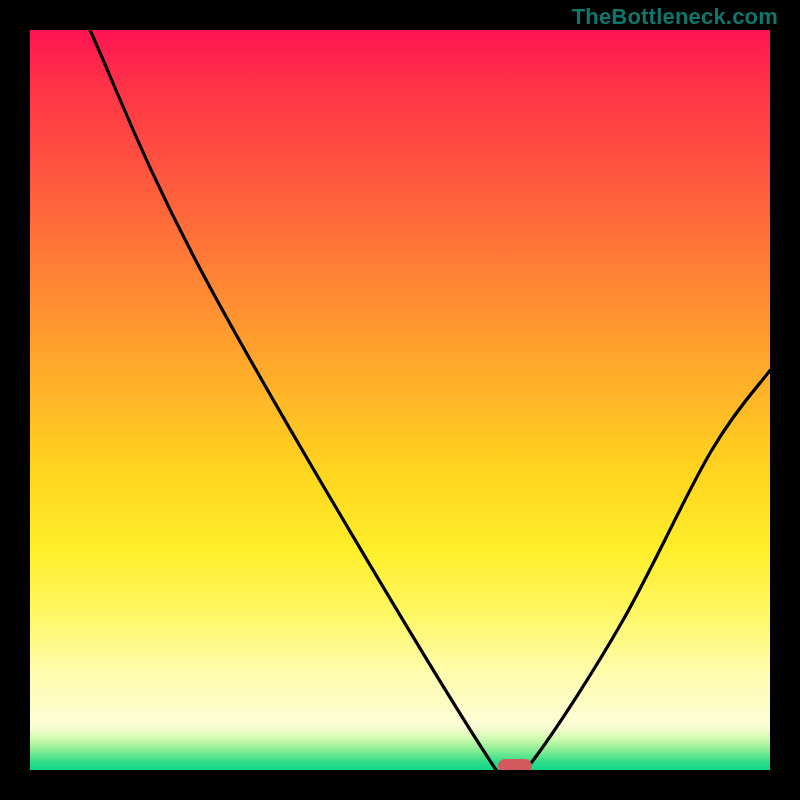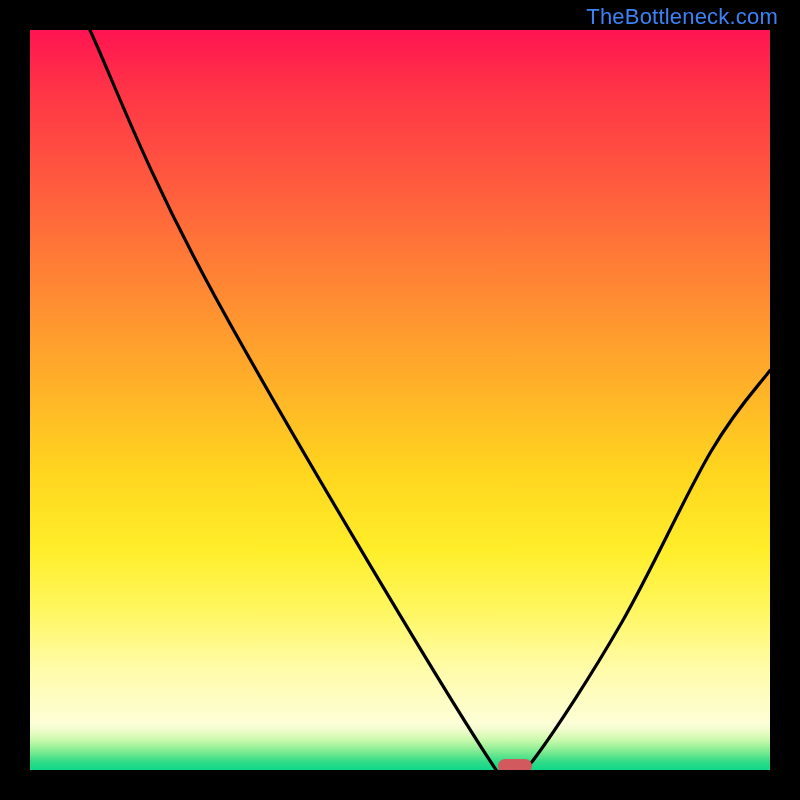--- a/index.html
+++ b/index.html
@@ -81,23 +81,23 @@
     width: 34px;
     height: 14px;
     border-radius: 7px;
     background: #d25a5e;
   }
 
   .watermark {
     position: absolute;
     top: 4px;
     right: 22px;
-    color: #3b82f6;
+    color: #0f766e;
     font-size: 22px;
-    font-weight: 400;
+    font-weight: 700;
     letter-spacing: 0.2px;
     user-select: none;
   }
 </style>
 </head>
 <body>
 
 <div class="stage">
 
   <div class="plot">

